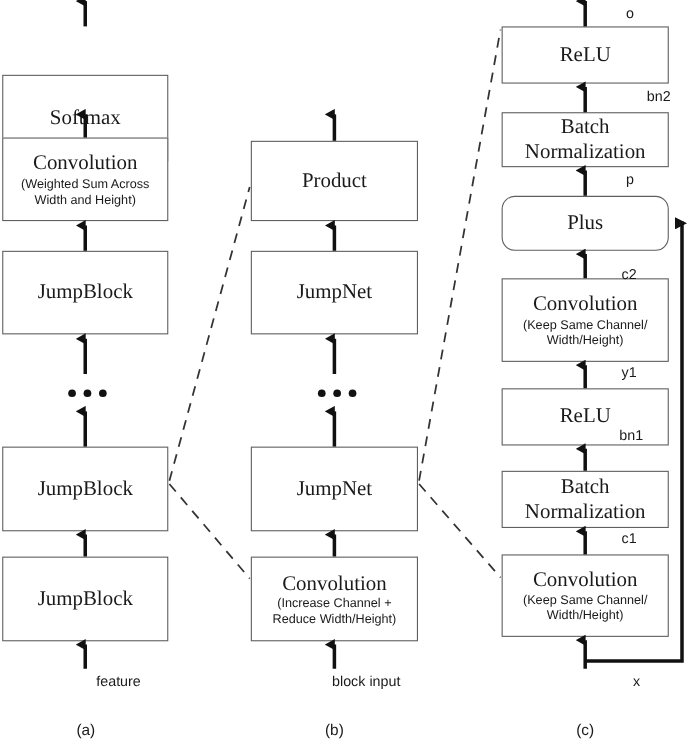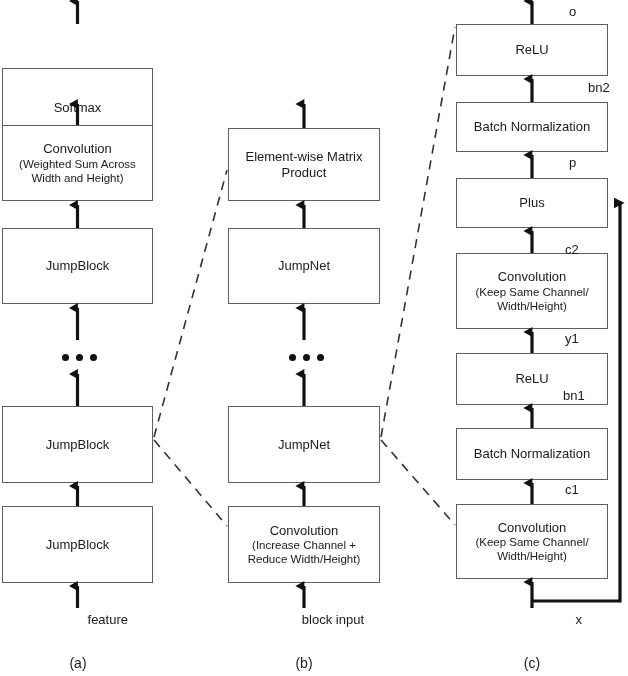--- a/index.html
+++ b/index.html
@@ -21,21 +21,21 @@
     border: 1px solid #5f5f5f;
     background: #ffffff;
     display: flex;
     flex-direction: column;
     align-items: center;
     justify-content: center;
     text-align: center;
     color: #1a1a1a;
     line-height: 1.22;
   }
-  .node .t1 { font-size: 13px; }
+  .node .t1 { font-size: 19px; font-family: Liberation Serif, serif; }
   .node .t2 { font-size: 11.5px; }
   .plainlabel {
     position: absolute;
     font-size: 13px;
     color: #1a1a1a;
     white-space: nowrap;
     text-align: right;
   }
   .edgelabel {
     position: absolute;
@@ -103,21 +103,20 @@
 
   <div class="node" style="left:2px; top:506px; width:151px; height:77px;">
     <span class="t1">JumpBlock</span>
   </div>
 
   <div class="plainlabel" style="left:28px; top:612px; width:100px;">feature</div>
 
   <div class="collabel" style="left:28px; top:655px; width:100px;">(a)</div>
 
   <div class="node" style="left:228px; top:128px; width:152px; height:73px;">
-    <span class="t1">Element-wise Matrix</span>
     <span class="t1">Product</span>
   </div>
 
   <div class="node" style="left:228px; top:228px; width:152px; height:76px;">
     <span class="t1">JumpNet</span>
   </div>
 
   <div class="dots" style="left:289px; top:354px;">
     <i></i>
     <i></i>
@@ -139,21 +138,21 @@
   <div class="collabel" style="left:254px; top:655px; width:100px;">(b)</div>
 
   <div class="node" style="left:456px; top:24px; width:152px; height:52px;">
     <span class="t1">ReLU</span>
   </div>
 
   <div class="node" style="left:456px; top:102px; width:152px; height:50px;">
     <span class="t1">Batch Normalization</span>
   </div>
 
-  <div class="node" style="left:456px; top:178px; width:152px; height:50px;">
+  <div class="node" style="left:456px; top:178px; width:152px; height:50px;border-radius:12px;">
     <span class="t1">Plus</span>
   </div>
 
   <div class="node" style="left:456px; top:253px; width:152px; height:76px;">
     <span class="t1">Convolution</span>
     <span class="t2">(Keep Same Channel/</span>
     <span class="t2">Width/Height)</span>
   </div>
 
   <div class="node" style="left:456px; top:353px; width:152px; height:52px;">

